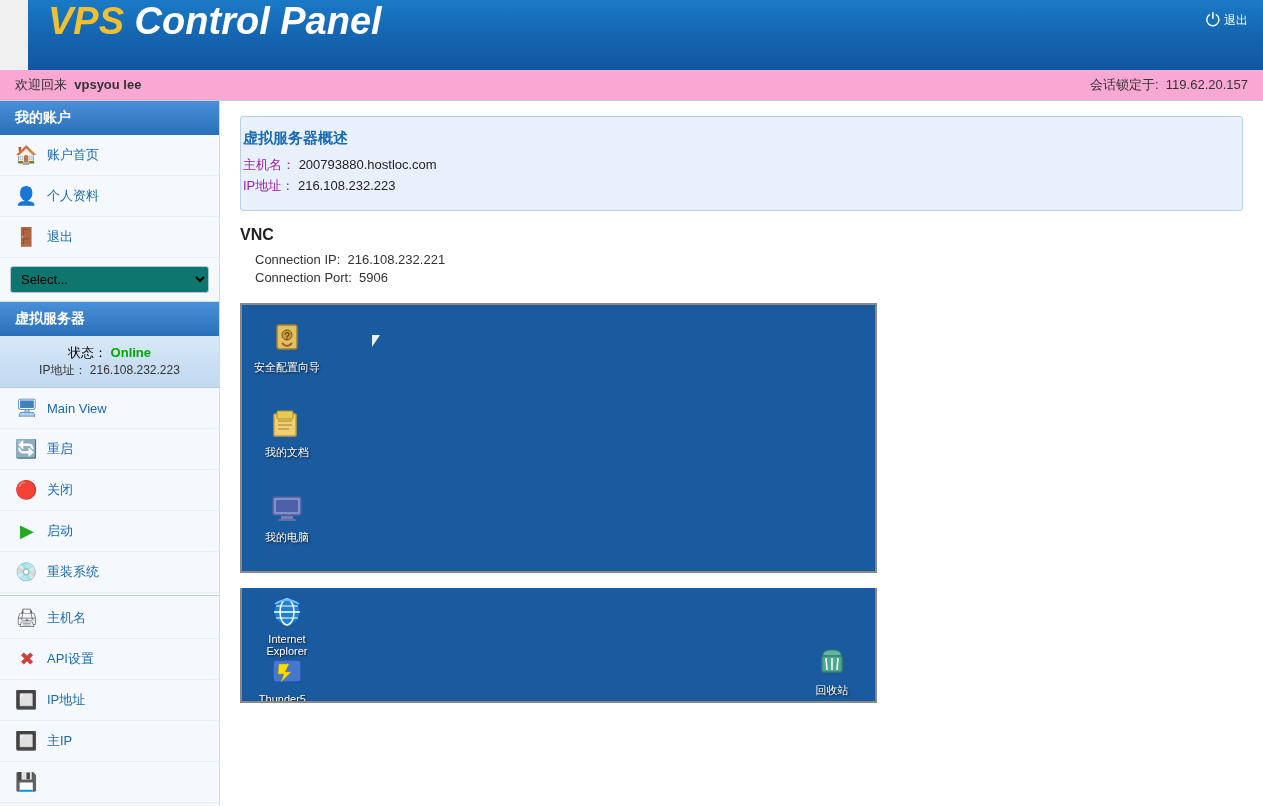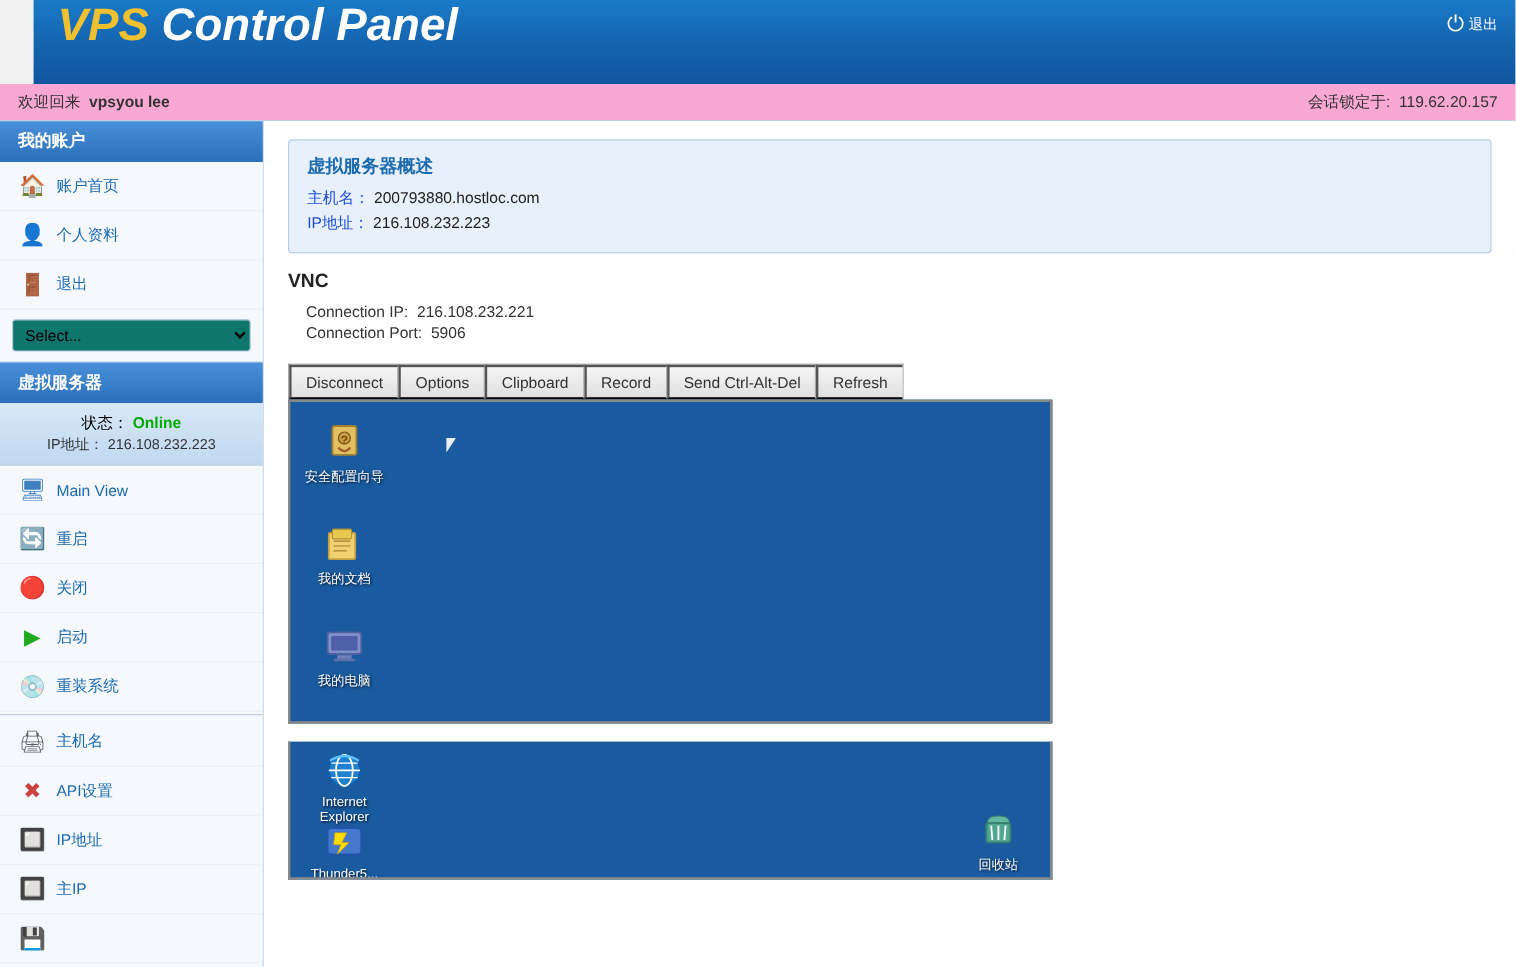--- a/index.html
+++ b/index.html
@@ -135,35 +135,35 @@
       flex: 1;
       padding: 15px 20px;
       background: white;
     }
 
     
     .overview-box {
       background: #e8f0fb;
       border: 1px solid #b8d0ec;
       border-radius: 3px;
-      padding: 12px 15px;
+      padding: 12px 2px;
       margin-bottom: 15px;
     }
     .overview-title {
       color: #1a6ab0;
       font-size: 15px;
       font-weight: bold;
       margin-bottom: 8px;
     }
     .overview-row {
       font-size: 13px;
       color: #333;
       margin-bottom: 3px;
     }
-    .overview-row span.label { color: #1d4ed8; text-align: right; }
+    .overview-row span.label { color: #a21caf; text-align: right; }
     .overview-row span.value { color: #222; }
 
     
     .vnc-title {
       font-size: 16px;
       font-weight: bold;
       color: #222;
       margin-bottom: 8px;
     }
     .vnc-info {
@@ -382,28 +382,20 @@
       <span>216.108.232.221</span>
     </div>
     <div class="vnc-info">
       <span>Connection Port:</span>&nbsp;
       <span>5906</span>
     </div>
 
     <br>
 
     
-    <div class="vnc-toolbar">
-      <button class="vnc-btn">Disconnect</button>
-      <button class="vnc-btn">Options</button>
-      <button class="vnc-btn">Clipboard</button>
-      <button class="vnc-btn">Record</button>
-      <button class="vnc-btn">Send Ctrl-Alt-Del</button>
-      <button class="vnc-btn">Refresh</button>
-    </div>
 
     
     <div class="vnc-screen">
 
       <div style="position:absolute; top:30px; left:130px; width:0; height:0; border-left: 8px solid white; border-bottom: 12px solid transparent; opacity:0.9;"></div>
 
       <div class="desktop-icon" style="top:15px; left:10px;">
         <div class="icon-img">
           <svg width="36" height="36" viewBox="0 0 36 36">
             <rect x="8" y="4" width="20" height="24" rx="2" fill="#e0c060" stroke="#a08030" stroke-width="1.5"></rect>

